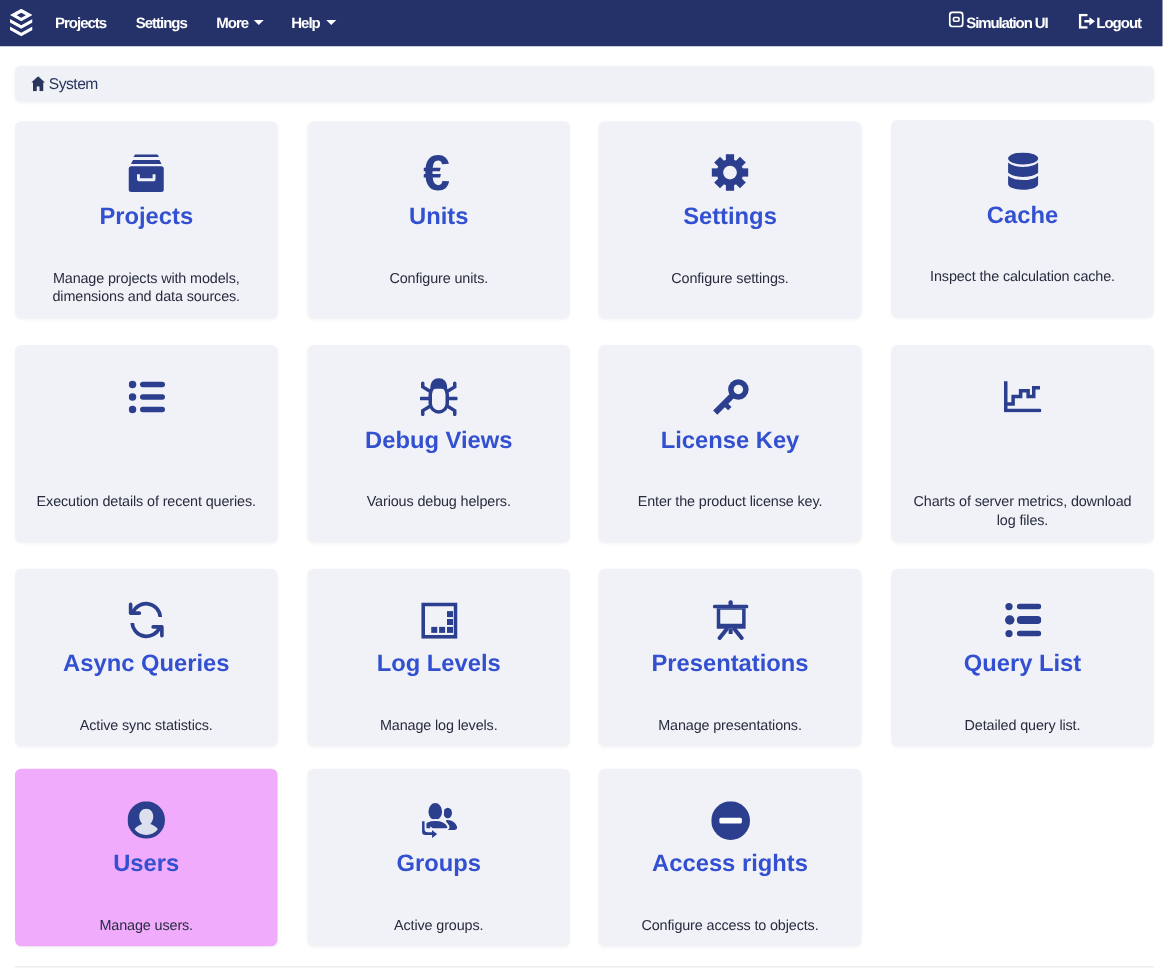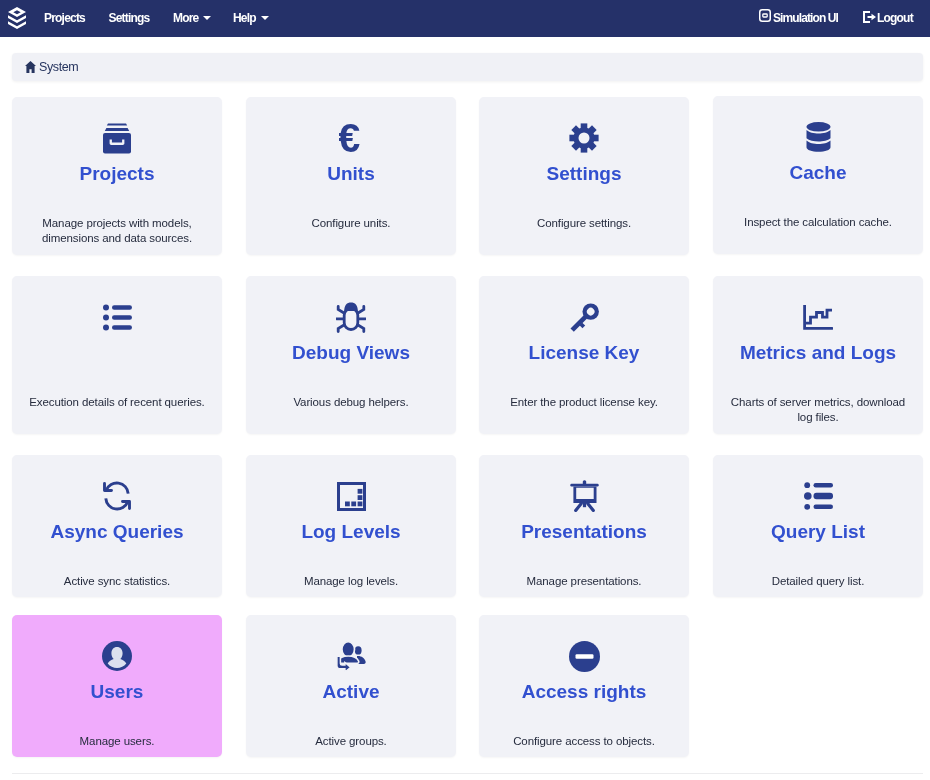--- a/index.html
+++ b/index.html
@@ -142,21 +142,20 @@
   <div class="title">License Key</div>
   <div class="desc">Enter the product license key.</div>
 </div>
 <div class="card" style="left:713px;top:276px;height:158px">
   <div class="icon">
     <svg width="30" height="25" viewBox="0 0 30 25" fill="none" stroke="#2b3f8e" stroke-width="2.8">
       <path d="M1.6 0 V23.4 H29" stroke-linecap="round"></path>
       <path d="M1.6 18.2 H7.5 V12.2 H13.5 V7.5 H19.5 V12.2 H24 V5.2 H29" stroke-linejoin="miter"></path>
     </svg>
   </div>
-  <div class="title">Metrics and Logs</div>
   <div class="desc">Charts of server metrics, download log files.</div>
 </div>
 
 <div class="card" style="left:12px;top:455px;height:142px">
   <div class="icon">
     <svg width="30" height="32" viewBox="0 0 30 32" fill="none" stroke="#2b3f8e" stroke-width="2.9">
       <path d="M4.2 10.2 A 11.4 11.4 0 0 1 26.2 13.6"></path>
       <path d="M25.8 21.8 A 11.4 11.4 0 0 1 3.8 18.4"></path>
       <path d="M2.5 3.5 V10.5 H9.5" stroke-linejoin="round" stroke-linecap="round"></path>
       <path d="M27.5 28.5 V21.5 H20.5" stroke-linejoin="round" stroke-linecap="round"></path>
@@ -223,21 +222,21 @@
     <svg width="30" height="32" viewBox="0 0 30 32" fill="#2b3f8e">
       <ellipse cx="22.2" cy="10.4" rx="3.4" ry="4.2"></ellipse>
       <path d="M22 16 C25.6 16 28.6 18.2 29.6 21.4 C30 22.6 29.1 23.9 27.8 23.9 H21 V16 Z"></path>
       <g stroke="#f1f2f7" stroke-width="1.7">
         <ellipse cx="12.2" cy="9.3" rx="6.3" ry="7.7"></ellipse>
         <path d="M12.2 16 C17 16 21.2 18 22.6 21 C23.2 22.3 22.2 23.4 20.8 23.4 H3.6 C2.2 23.4 1.2 22.3 1.8 21 C3.2 18 7.4 16 12.2 16 Z"></path>
       </g>
       <path d="M0.9 16.2 H4.4 V23.4 C4.4 24.35 5.15 25.1 6.1 25.1 H8.9 V22.5 L14.8 27.3 L8.9 32 V28.8 H4.3 C2.4 28.8 0.9 27.3 0.9 25.4 Z" stroke="#f1f2f7" stroke-width="1.5"></path>
     </svg>
   </div>
-  <div class="title">Active</div>
+  <div class="title">Groups</div>
   <div class="desc">Active groups.</div>
 </div>
 <div class="card" style="left:479px;top:615px;height:142px">
   <div class="icon">
     <svg width="31" height="31" viewBox="0 0 31 31">
       <circle cx="15.5" cy="15.5" r="15.5" fill="#2b3f8e"></circle>
       <rect x="6.5" y="13.2" width="18" height="4.6" rx="1.2" fill="#fff"></rect>
     </svg>
   </div>
   <div class="title">Access rights</div>

